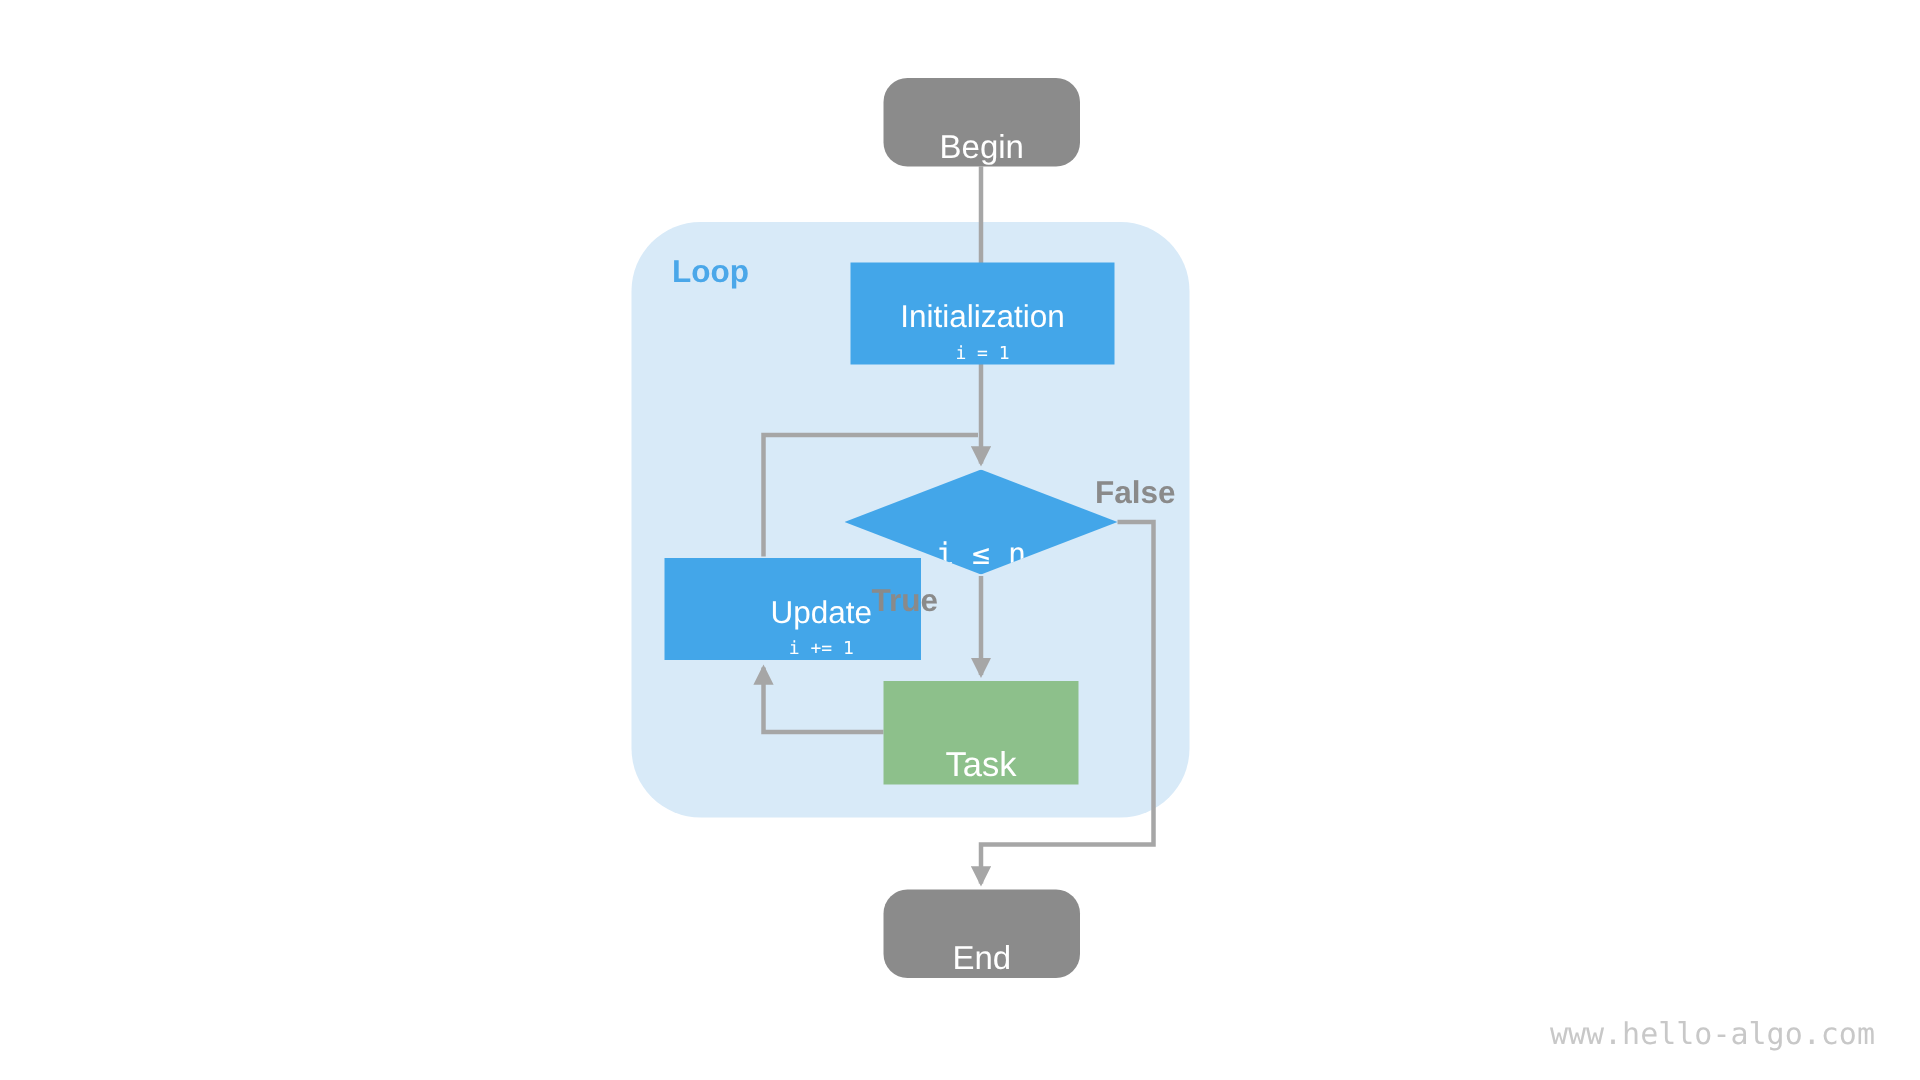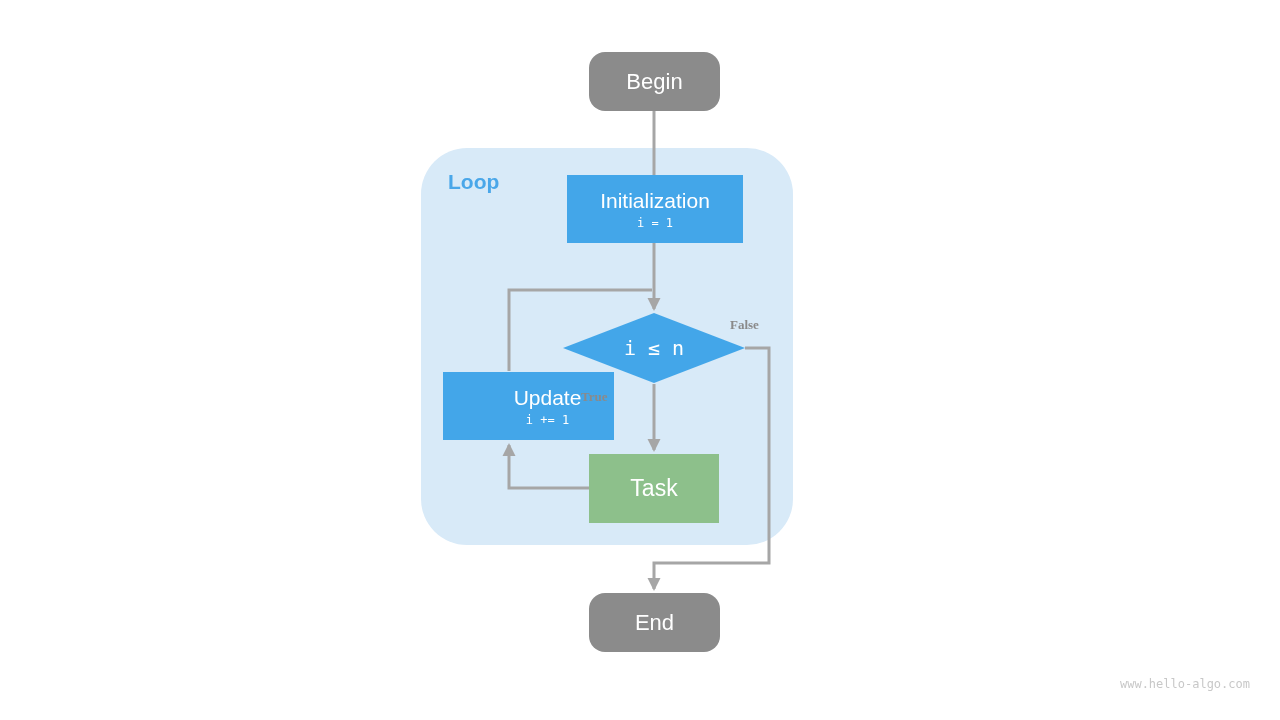--- a/index.html
+++ b/index.html
@@ -17,44 +17,43 @@
     position:absolute; left:448px; top:170px; z-index:2;
     font-size:21px; font-weight:bold; color:var(--loop-label);
   }
 
   svg.edges { position:absolute; left:0; top:0; z-index:1; }
   .edge { fill:none; stroke:var(--arrow); stroke-width:3px; }
   .arrowhead { fill:var(--arrow); }
 
   .node {
     position:absolute; z-index:2; display:flex; flex-direction:column;
-    align-items:center; justify-content:center; text-align:center;
+    align-items:center; justify-content:flex-end; text-align:center;
     color:var(--text-on-node);
   }
   .terminal { background:var(--node-gray); border-radius:16px; font-size:22px; }
   .process  { background:var(--node-blue); }
   .process .title { font-size:21px; line-height:1.35; }
   .code {
     font-family:"DejaVu Sans Mono", monospace; font-size:12px; line-height:1.35;
   }
   .diamond {
     background:var(--node-blue);
     clip-path:polygon(50% 0, 100% 50%, 50% 100%, 0 50%);
   }
   .diamond .code { font-size:20px; }
   .tasknode { background:var(--node-green); font-size:23px; }
 
   .edge-label {
-    position:absolute; z-index:2; font-size:13px; font-weight:bold;
+    position:absolute; z-index:2; font-size:21px; font-weight:bold;
     color:var(--edge-label);
-    font-family:Liberation Serif, serif;
   }
   .watermark {
     position:absolute; top:677px; right:30px; z-index:2;
-    font-family:"DejaVu Sans Mono", monospace; font-size:12px;
+    font-family:"DejaVu Sans Mono", monospace; font-size:20px;
     color:var(--watermark);
   }
 </style>
 </head>
 <body>
 
 <div class="canvas">
 
   <div class="loop-container"></div>
 

